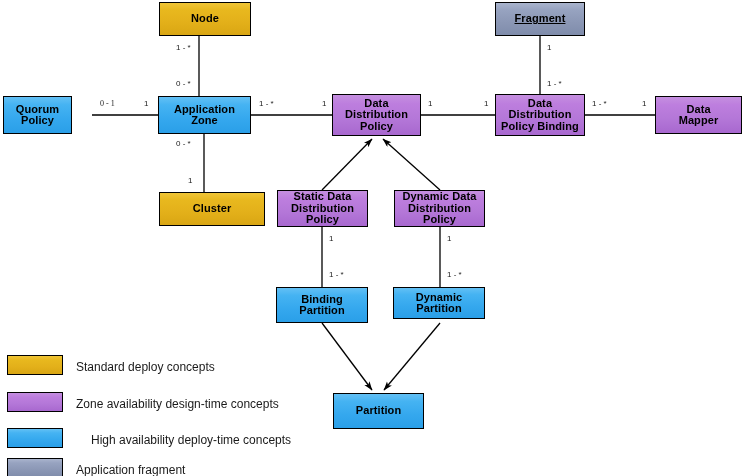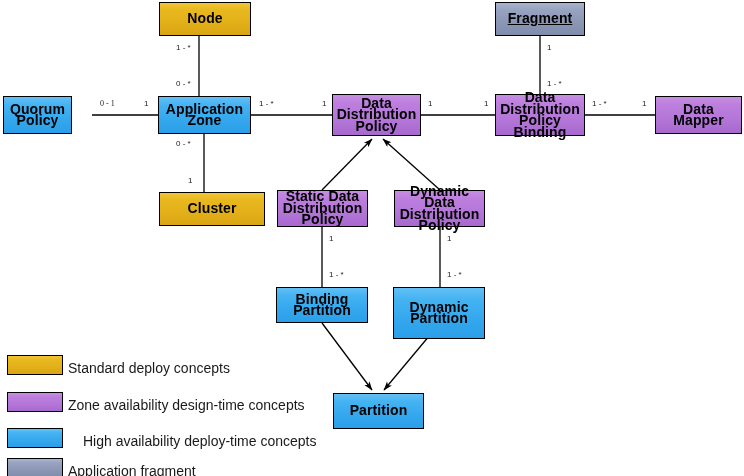--- a/index.html
+++ b/index.html
@@ -25,21 +25,21 @@
   }
   .node {
     position: absolute;
     box-sizing: border-box;
     border: 1.6px solid #000000;
     display: flex;
     align-items: center;
     justify-content: center;
     text-align: center;
     font-weight: bold;
-    font-size: 14px;
+    font-size: 11px;
     line-height: 11.5px;
     color: #000000;
     letter-spacing: 0.1px;
     z-index: 2;
   }
   .c-yellow {
     background: linear-gradient(to bottom, #f0c537 0%, #e8b81e 22%, #e3b01a 60%, #d9a613 100%);
   }
   .c-purple {
     background: linear-gradient(to bottom, #c58fe0 0%, #bd7ede 22%, #b477d8 60%, #a868cf 100%);
@@ -63,22 +63,22 @@
     position: absolute;
     box-sizing: border-box;
     border: 1.6px solid #000000;
     left: 7px;
     width: 56px;
     height: 20px;
     z-index: 2;
   }
   .legend-label {
     position: absolute;
-    left: 68px;
-    font-size: 14px;
+    left: 76px;
+    font-size: 12px;
     color: #1a1a1a;
     white-space: nowrap;
     font-family: "Liberation Sans", sans-serif;
   }
   .node span { display: block; }
 </style>
 </head>
 <body>
 
 <div id="canvas">
@@ -167,21 +167,21 @@
           <span>Distribution</span>
           <span>Policy</span>
         </div>
       </div>
       <div class="node c-blue" style="left: 276px; top: 287px; width: 92px; height: 36px;">
         <div>
           <span>Binding</span>
           <span>Partition</span>
         </div>
       </div>
-      <div class="node c-blue" style="left: 393px; top: 287px; width: 92px; height: 52px;">
+      <div class="node c-blue" style="left: 393px; top: 287px; width: 92px; height: 32px;">
         <div>
           <span>Dynamic</span>
           <span>Partition</span>
         </div>
       </div>
       <div class="node c-blue" style="left: 333px; top: 393px; width: 91px; height: 36px;">
         <div>
           <span>Partition</span>
         </div>
       </div>

